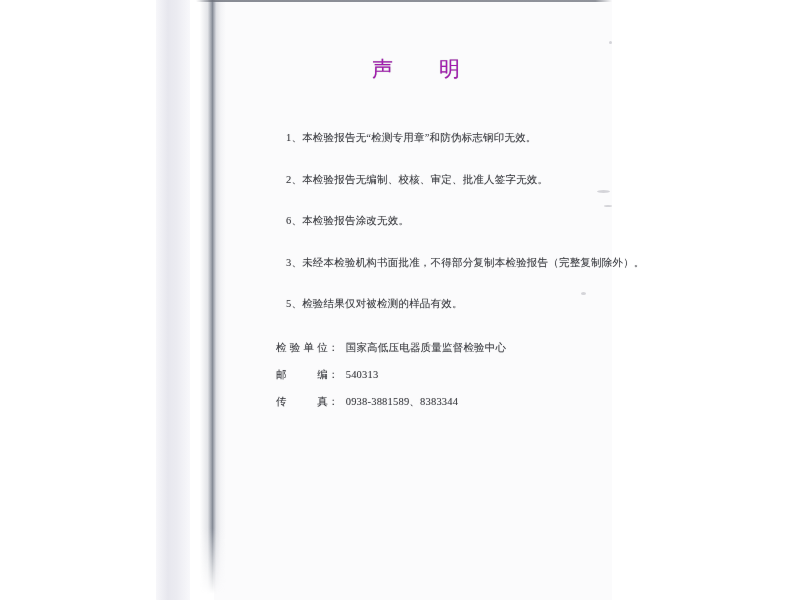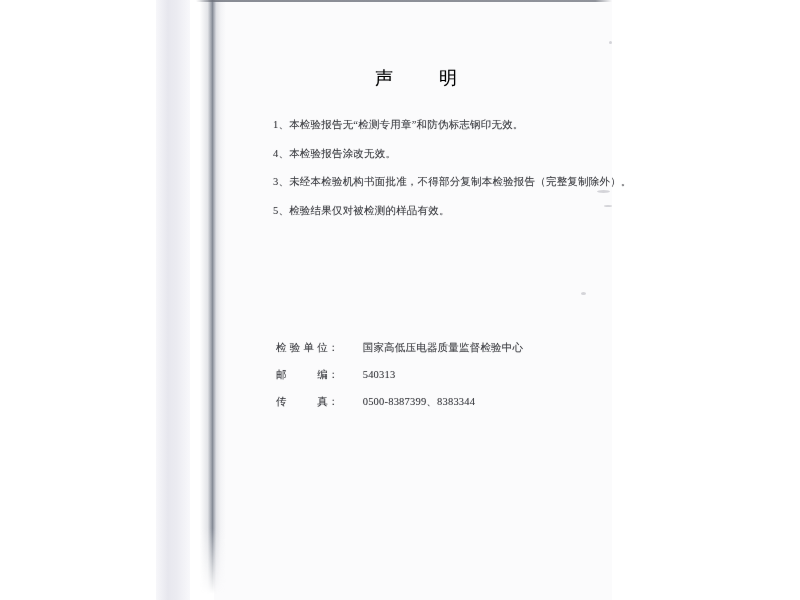--- a/index.html
+++ b/index.html
@@ -14,32 +14,32 @@
         background:linear-gradient(90deg,rgba(150,155,168,0) 0%,rgba(150,155,168,0.28) 30%,
                    rgba(112,119,132,0.85) 48%,rgba(150,155,168,0.30) 62%,
                    rgba(190,193,203,0.12) 80%,rgba(190,193,203,0) 100%);
         -webkit-mask-image:linear-gradient(180deg,#000 0%,#000 88%,transparent 99%);
         mask-image:linear-gradient(180deg,#000 0%,#000 88%,transparent 99%);}
   .paper{position:absolute;left:214px;top:0;width:398px;height:600px;background:#fbfbfc;}
   .topline{position:absolute;left:196px;top:0;width:416px;height:2px;
         background:linear-gradient(90deg,rgba(108,112,122,0) 0%,rgba(108,112,122,0.8) 4%,
                    rgba(108,112,122,0.75) 96%,rgba(108,112,122,0) 100%);}
   .content{position:absolute;left:248px;top:0;width:382px;}
-  .title{margin:0;position:absolute;top:66px;left:0;width:100%;text-align:center;
-        font-size:18px;font-weight:normal;letter-spacing:46px;white-space:nowrap;
-        color:#000000;text-shadow:0 0 1px rgba(52,54,60,.4);}
+  .title{margin:0;position:absolute;top:55px;left:0;width:100%;text-align:center;
+        font-size:21px;font-weight:normal;letter-spacing:46px;white-space:nowrap;
+        color:#a21caf;text-shadow:0 0 1px rgba(52,54,60,.4);}
   .stmts{position:absolute;top:111px;left:0;width:380px;font-size:10.5px;line-height:28.6px;
         letter-spacing:0.2px;text-shadow:0 0 1px rgba(63,64,69,.35);}
-  .stmt{margin:0;text-indent:25px;}
+  .stmt{margin:13px;text-indent:25px;}
   .nowrap{white-space:nowrap;}
   .contact{position:absolute;top:334px;left:28px;font-size:10.5px;line-height:27.2px;
         letter-spacing:0.2px;white-space:nowrap;text-shadow:0 0 1px rgba(63,64,69,.35);}
   .clabel{display:inline-block;width:52px;text-align:justify;text-align-last:justify;}
   .crow.email .clabel{width:auto;letter-spacing:2.5px;word-spacing:14px;}
-  .cvalue{margin-left:24px;}
+  .cvalue{margin-left:7px;}
   .sp{position:absolute;background:rgba(110,112,125,.28);border-radius:50%;filter:blur(.6px);}
   .sp1{left:597px;top:190px;width:13px;height:3px;}
   .sp2{left:604px;top:205px;width:8px;height:2px;}
   .sp3{left:581px;top:292px;width:5px;height:3px;}
   .sp4{left:609px;top:41px;width:3px;height:3px;}
 </style>
 </head>
 <body>
 
 <div class="scan">
@@ -50,30 +50,31 @@
   <div class="sp sp1"></div>
   <div class="sp sp2"></div>
   <div class="sp sp3"></div>
   <div class="sp sp4"></div>
 
   <div class="content">
     <h1 class="title">声明</h1>
 
     <div class="stmts">
       <p class="stmt nowrap">1、本检验报告无“检测专用章”和防伪标志钢印无效。</p>
-      <p class="stmt nowrap">4、本检验报告涂改无效。</p>
+      <p class="stmt nowrap">2、本检验报告无编制、校核、审定、批准人签字无效。</p>
+      <p class="stmt nowrap">6、本检验报告涂改无效。</p>
       <p class="stmt nowrap">3、未经本检验机构书面批准，不得部分复制本检验报告（完整复制除外）。</p>
       <p class="stmt nowrap">5、检验结果仅对被检测的样品有效。</p>
     </div>
 
     <div class="contact">
       <div class="crow">
         <span class="clabel">检验单位</span><span class="ccolon">：</span><span class="cvalue">国家高低压电器质量监督检验中心</span>
       </div>
       <div class="crow">
         <span class="clabel">邮编</span><span class="ccolon">：</span><span class="cvalue">540313</span>
       </div>
       <div class="crow">
-        <span class="clabel">传真</span><span class="ccolon">：</span><span class="cvalue">0500-8387399、8383344</span>
+        <span class="clabel">传真</span><span class="ccolon">：</span><span class="cvalue">0938-3881589、8383344</span>
       </div>
     </div>
   </div>
 </div>
 
 </body></html>

